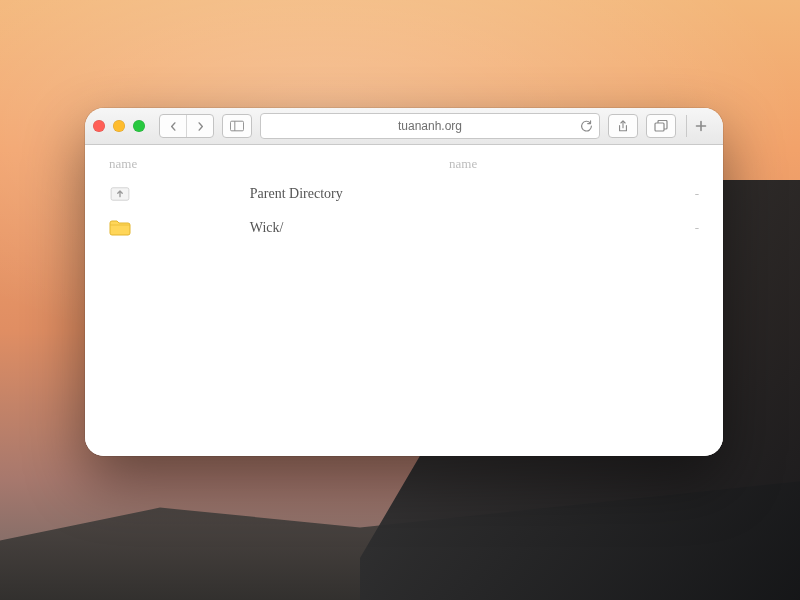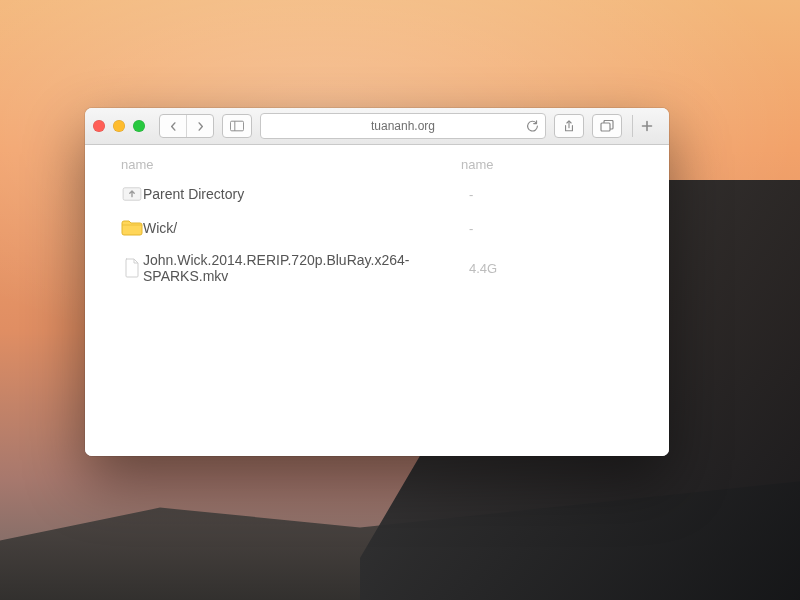--- a/index.html
+++ b/index.html
@@ -38,24 +38,24 @@
     background: linear-gradient(to bottom, #4f4b48 0%, #2c2a28 100%);
     opacity: 0.9;
     clip-path: polygon(0% 55%, 20% 30%, 45% 45%, 100% 10%, 100% 100%, 0% 100%);
   }
 
   
   .window {
     position: absolute;
     left: 85px;
     top: 108px;
-    width: 584px;
+    width: 638px;
     height: 348px;
     background: #ffffff;
-    border-radius: 7px;
+    border-radius: 19px;
     box-shadow: 0 25px 60px rgba(0,0,0,0.45), 0 0 0 1px rgba(0,0,0,0.08);
     overflow: hidden;
     display: flex;
     flex-direction: column;
   }
 
   
   .toolbar {
     height: 37px;
     background: linear-gradient(to bottom, #f6f6f6, #e8e8e8);
@@ -136,41 +136,44 @@
     border-left: 1px solid #c9c9c9;
     margin-left: 2px;
     color:#8a8a8a;
   }
   .plusbtn svg { width:12px; height:12px; }
 
   
   .content {
     flex:1;
     background:#ffffff;
-    padding: 6px 12px;
+    padding: 6px 0;
     overflow:hidden;
+    font-family:Liberation Serif, serif;
   }
   .columns {
     display:flex;
     padding: 0 24px;
     color:#bdbdbd;
     font-size: 13px;
     height: 26px;
     align-items:center;
   }
   .columns .col-name { flex:0 0 340px; }
   .columns .col-size { flex:0 0 60px; }
 
   .row {
     display:flex;
     align-items:center;
     padding: 7px 24px;
     font-size: 14px;
     color:#555;
+    gap: 14px;
     cursor: pointer;
+    justify-content: space-between;
   }
   .row .ico { width:22px; height:20px; display:flex; align-items:center; justify-content:center; }
   .row .name { flex:0 0 326px; }
   .row .size { color:#bdbdbd; font-size:13px; }
 
   
   .folder-svg { width:22px; height:18px; }
   .file-svg { width:16px; height:20px; }
   .up-svg { width:20px; height:16px; }
 
@@ -279,25 +282,15 @@
       <span class="ico">
         <svg class="folder-svg" viewBox="0 0 22 18">
           <path d="M1 4 Q1 2 3 2 H8 L10 4 H19 Q21 4 21 6 V14 Q21 16 19 16 H3 Q1 16 1 14 Z" fill="#ffd659" stroke="#e3b52f"></path>
           <path d="M1 6 H21" stroke="#e8bb36" stroke-width="0.8"></path>
         </svg>
       </span>
       <span class="name">Wick/</span>
       <span class="size">-</span>
     </div>
 
-    <div class="row">
-      <span class="ico">
-        <svg class="file-svg" viewBox="0 0 16 20">
-          <path d="M2 1 H10 L14 5 V18 Q14 19 13 19 H3 Q2 19 2 18 V2 Q2 1 3 1 Z" fill="#ffffff" stroke="#cfcfcf"></path>
-          <path d="M10 1 V5 H14" fill="none" stroke="#cfcfcf"></path>
-        </svg>
-      </span>
-      <span class="name">John.Wick.2014.RERIP.720p.BluRay.x264-SPARKS.mkv</span>
-      <span class="size">4.4G</span>
-    </div>
 
   </div>
 </div>
 
 </body></html>

